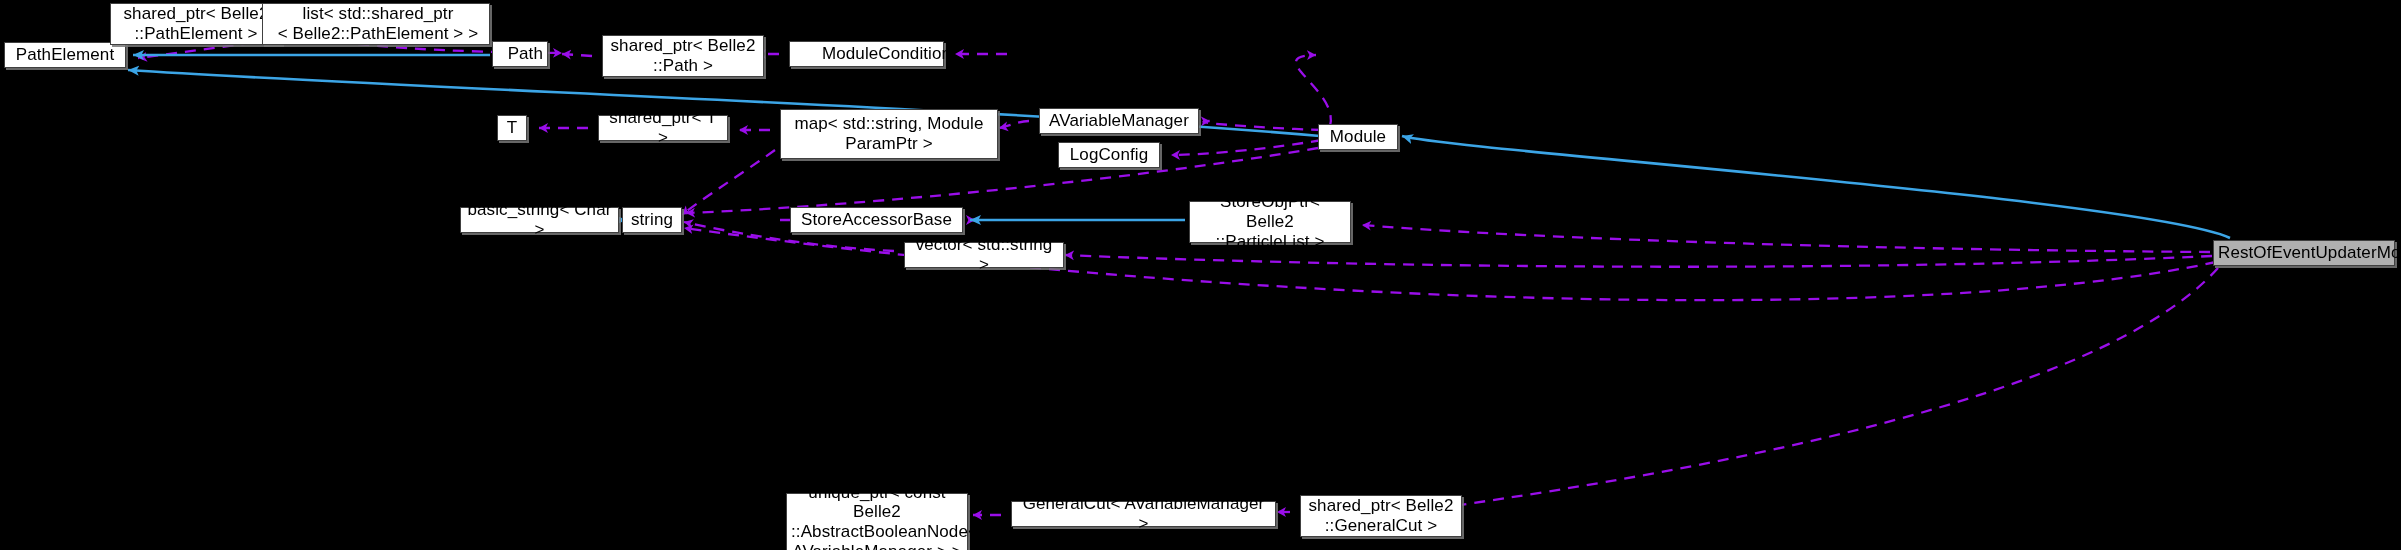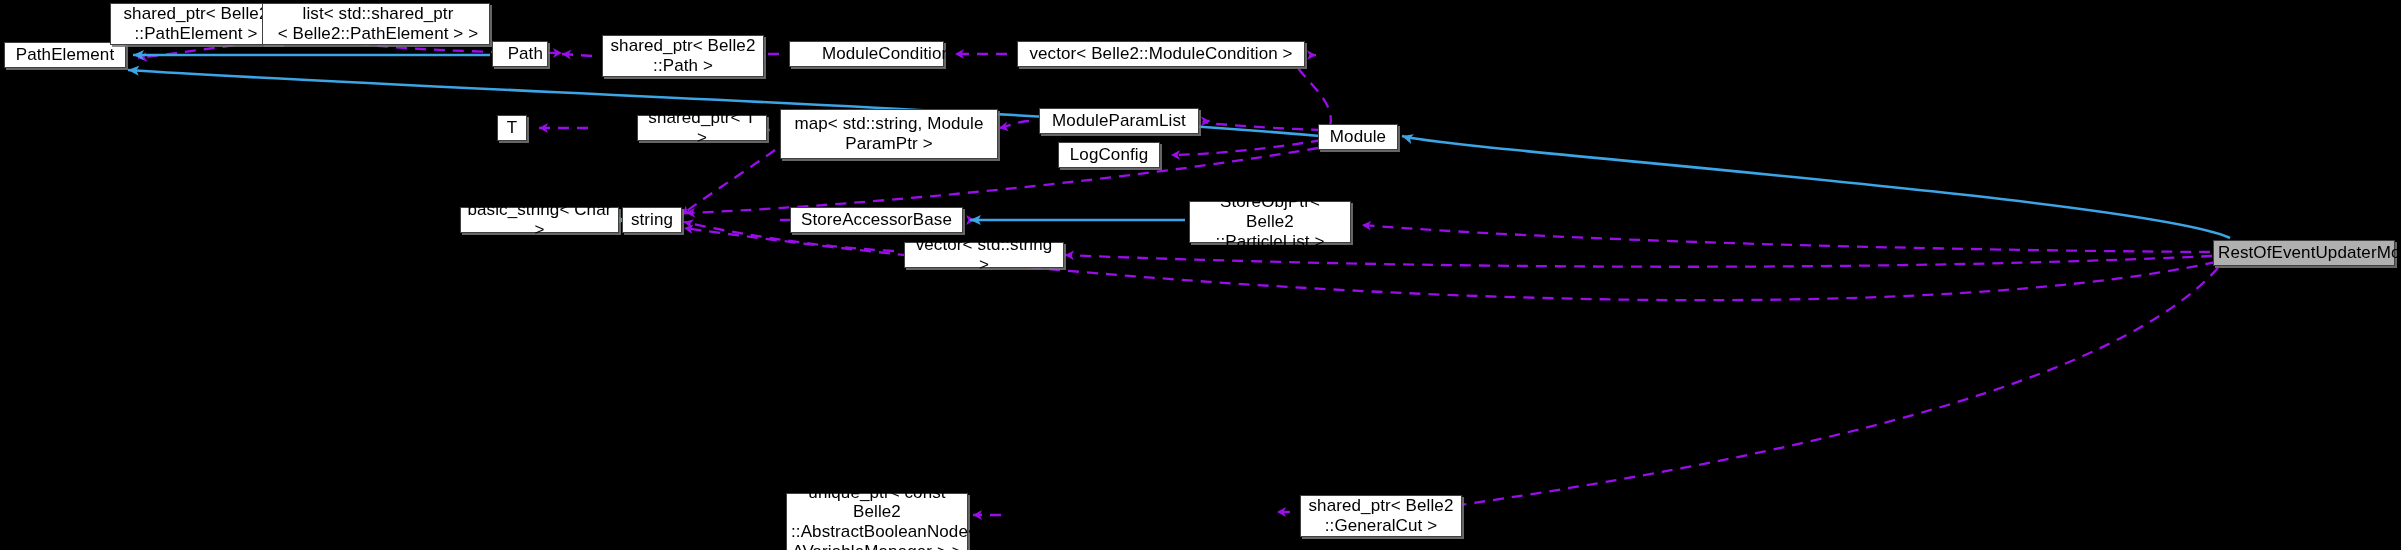--- a/index.html
+++ b/index.html
@@ -87,34 +87,34 @@
 
   <div class="node" style="left: 4px; top: 42px; width: 122px; height: 26px;"><span>PathElement</span></div>
   <div class="node" style="left: 110px; top: 3px; width: 172px; height: 42px;"><span>shared_ptr&lt; Belle2
 ::PathElement &gt;</span></div>
   <div class="node" style="left: 262px; top: 3px; width: 228px; height: 42px; padding-left: 8px;"><span>list&lt; std::shared_ptr
 &lt; Belle2::PathElement &gt; &gt;</span></div>
   <div class="node" style="left: 492px; top: 41px; width: 56px; height: 26px; text-align: right;"><span>Path</span></div>
   <div class="node" style="left: 602px; top: 35px; width: 162px; height: 42px;"><span>shared_ptr&lt; Belle2
 ::Path &gt;</span></div>
   <div class="node" style="left: 789px; top: 41px; width: 155px; height: 26px; padding-left: 32px;"><span>ModuleCondition</span></div>
-  <div class="node" style="left: 1017px; top: 41px; width: 288px; height: 26px;"><span>vector&lt; Belle2::ModuleCondition &gt;</span></div>
   <div class="node" style="left: 497px; top: 115px; width: 30px; height: 26px;"><span>T</span></div>
-  <div class="node" style="left: 598px; top: 115px; width: 130px; height: 26px; margin-left: 39px;"><span>shared_ptr&lt; T &gt;</span></div>
+  <div class="node" style="left: 598px; top: 115px; width: 130px; height: 26px;"><span>shared_ptr&lt; T &gt;</span></div>
   <div class="node" style="left: 780px; top: 109px; width: 218px; height: 50px;"><span>map&lt; std::string, Module
 ParamPtr &gt;</span></div>
-  <div class="node" style="left: 1039px; top: 108px; width: 160px; height: 26px;"><span>ModuleParamList</span></div>
+  <div class="node" style="left: 1039px; top: 108px; width: 160px; height: 26px;"><span>AVariableManager</span></div>
   <div class="node" style="left: 1058px; top: 142px; width: 102px; height: 26px; text-align: center;"><span>LogConfig</span></div>
   <div class="node" style="left: 1318px; top: 124px; width: 80px; height: 26px;"><span>Module</span></div>
   <div class="node" style="left: 460px; top: 207px; width: 159px; height: 26px;"><span>basic_string&lt; Char &gt;</span></div>
   <div class="node" style="left: 622px; top: 207px; width: 60px; height: 26px;"><span>string</span></div>
   <div class="node" style="left: 790px; top: 207px; width: 173px; height: 26px; text-align: center;"><span>StoreAccessorBase</span></div>
   <div class="node" style="left: 1189px; top: 201px; width: 162px; height: 42px; justify-content: center;"><span>StoreObjPtr&lt; Belle2
 ::ParticleList &gt;</span></div>
   <div class="node" style="left: 904px; top: 242px; width: 160px; height: 26px;"><span>vector&lt; std::string &gt;</span></div>
   <div class="node root" style="left: 2213px; top: 240px; width: 182px; height: 26px;"><span>RestOfEventUpdaterModule</span></div>
   <div class="node" style="left: 780px; top: 493px; width: 182px; height: 58px; margin-left: 6px;"><span>unique_ptr&lt; const Belle2
 ::AbstractBooleanNode&lt;
 AVariableManager &gt; &gt;</span></div>
+  <div class="node" style="left: 1011px; top: 501px; width: 265px; height: 26px;"><span>GeneralCut&lt; AVariableManager &gt;</span></div>
   <div class="node" style="left: 1300px; top: 495px; width: 162px; height: 42px;"><span>shared_ptr&lt; Belle2
 ::GeneralCut &gt;</span></div>
 
 </div>
 
 </body></html>

